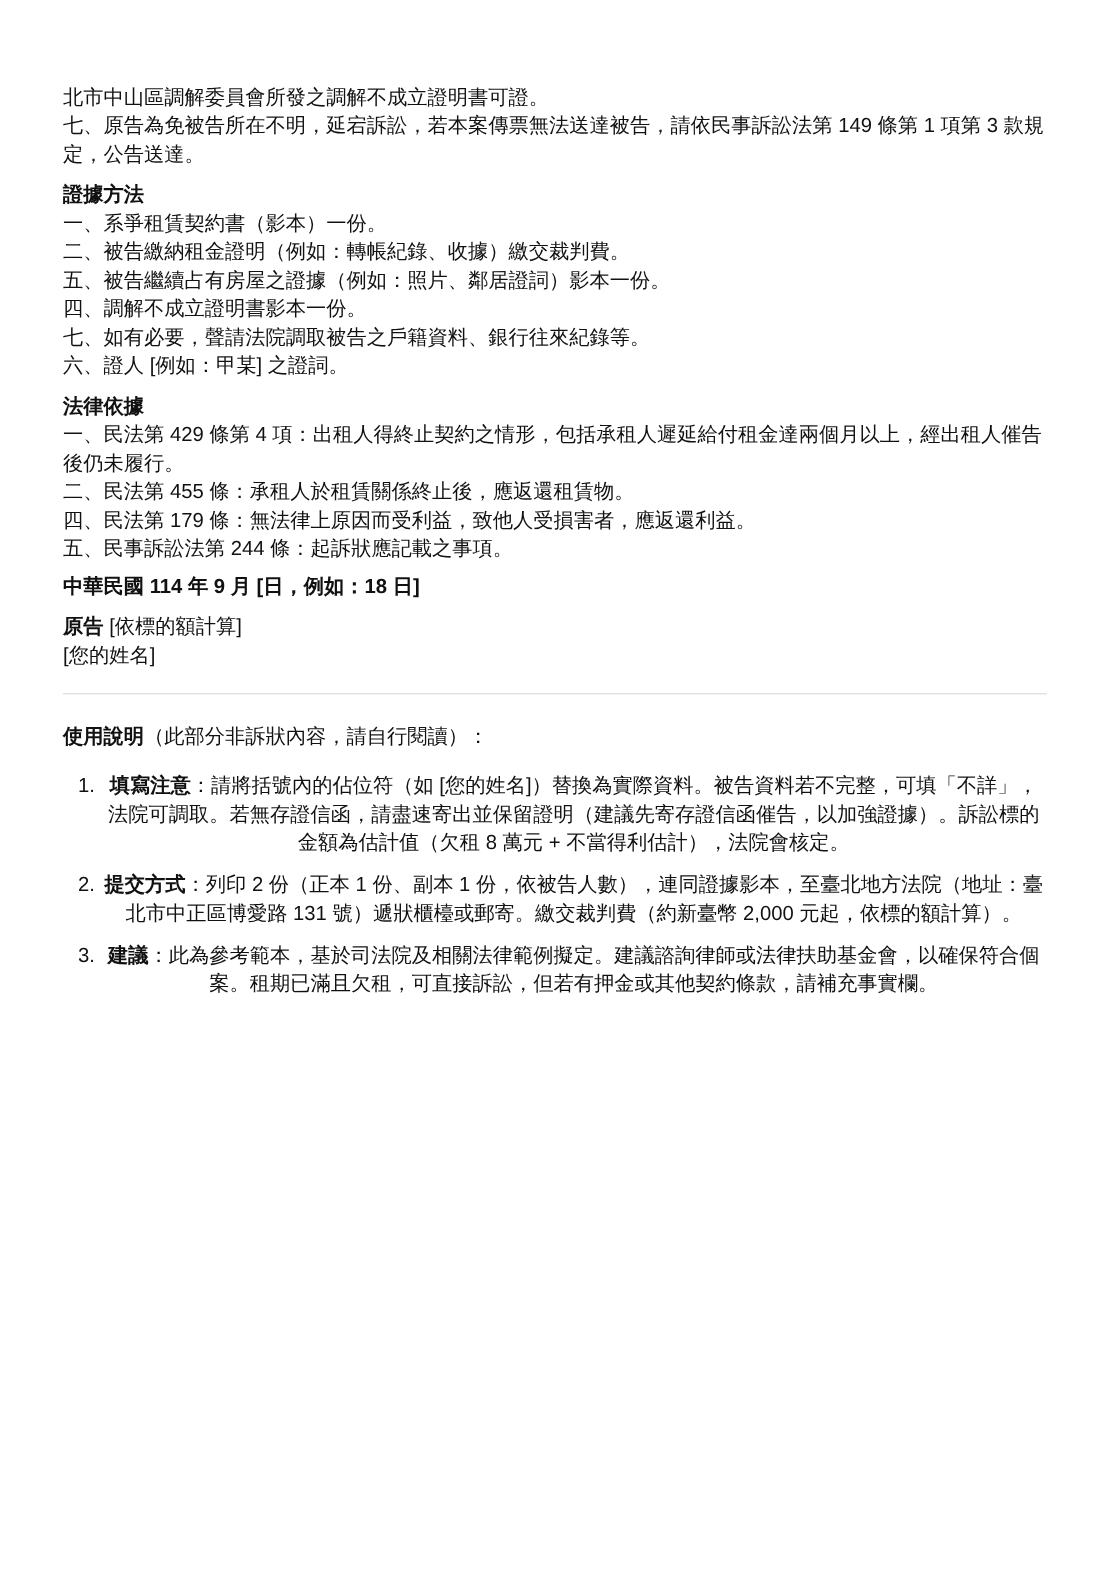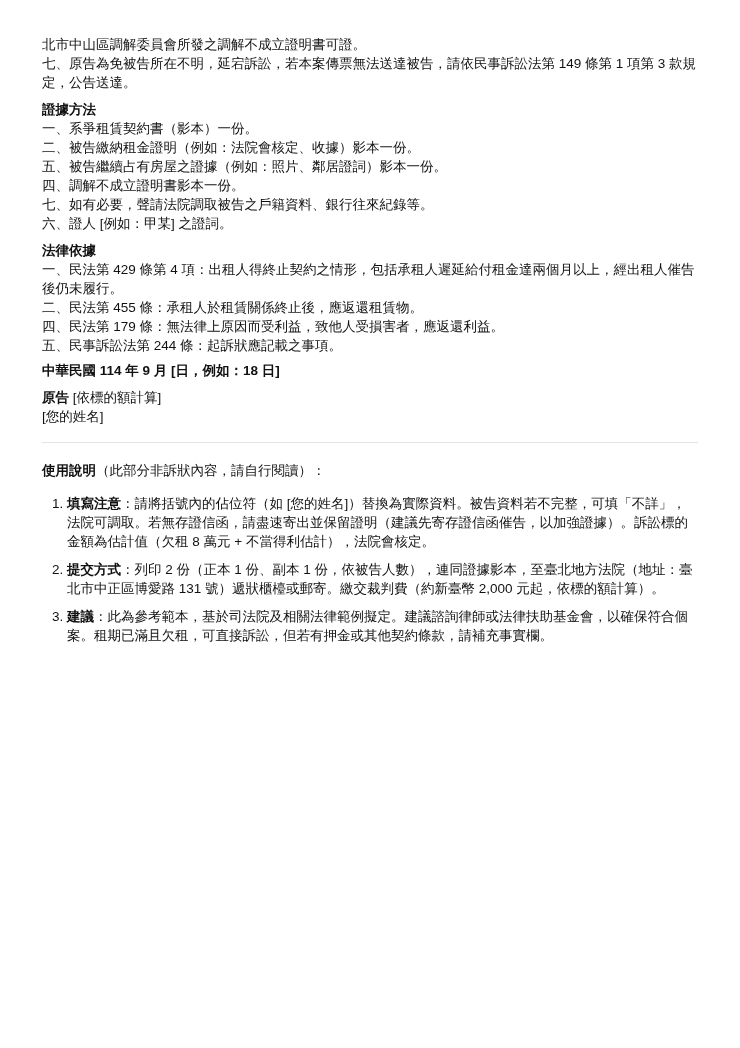--- a/index.html
+++ b/index.html
@@ -1,44 +1,44 @@
 <!DOCTYPE html>
 <html><head>
 <meta charset="utf-8">
 <style>
   html, body { margin: 0; padding: 0; background: #ffffff; }
   body {
     width: 740px; height: 1048px; overflow: hidden;
     font-family: "Liberation Sans", "DejaVu Sans", sans-serif;
     color: #111111; font-size: 13.5px; line-height: 19px;
   }
-  .page { position: relative; padding: 35px 42px 0 42px; }
+  .page { position: relative; padding: 35px 42px 0 42px; margin-top: 20px; }
   p { margin: 0; }
   .section-title { font-weight: bold; margin-top: 8px; }
   .date-line { font-weight: bold; margin-top: 6px; }
   .sign-block { margin-top: 8px; }
   .bold { font-weight: bold; }
   .divider { border: none; border-top: 1px solid #e3e3e3; margin: 16px 0 0 0; width: 656px; }
   .usage-title { margin-top: 18px; }
-  ol.usage { margin: 14px 0 0 0; padding-left: 25px; }
+  ol.usage { margin: 14px 0 0 0; padding-left: 25px; text-align: center; }
   ol.usage li { margin-bottom: 9px; padding-left: 0; }
   ol.usage li::marker { font-weight: normal; }
 </style>
 </head>
 <body>
 
 <div class="page">
 
   <p>北市中山區調解委員會所發之調解不成立證明書可證。</p>
   <p>七、原告為免被告所在不明，延宕訴訟，若本案傳票無法送達被告，請依民事訴訟法第 149 條第 1 項第 3 款規定，公告送達。</p>
 
   <p class="section-title">證據方法</p>
   <div>
     <p>一、系爭租賃契約書（影本）一份。</p>
-    <p>二、被告繳納租金證明（例如：法院會核定、收據）影本一份。</p>
+    <p>二、被告繳納租金證明（例如：轉帳紀錄、收據）繳交裁判費。</p>
     <p>五、被告繼續占有房屋之證據（例如：照片、鄰居證詞）影本一份。</p>
     <p>四、調解不成立證明書影本一份。</p>
     <p>七、如有必要，聲請法院調取被告之戶籍資料、銀行往來紀錄等。</p>
     <p>六、證人 [例如：甲某] 之證詞。</p>
   </div>
 
   <p class="section-title">法律依據</p>
   <div>
     <p>一、民法第 429 條第 4 項：出租人得終止契約之情形，包括承租人遲延給付租金達兩個月以上，經出租人催告後仍未履行。</p>
     <p>二、民法第 455 條：承租人於租賃關係終止後，應返還租賃物。</p>

